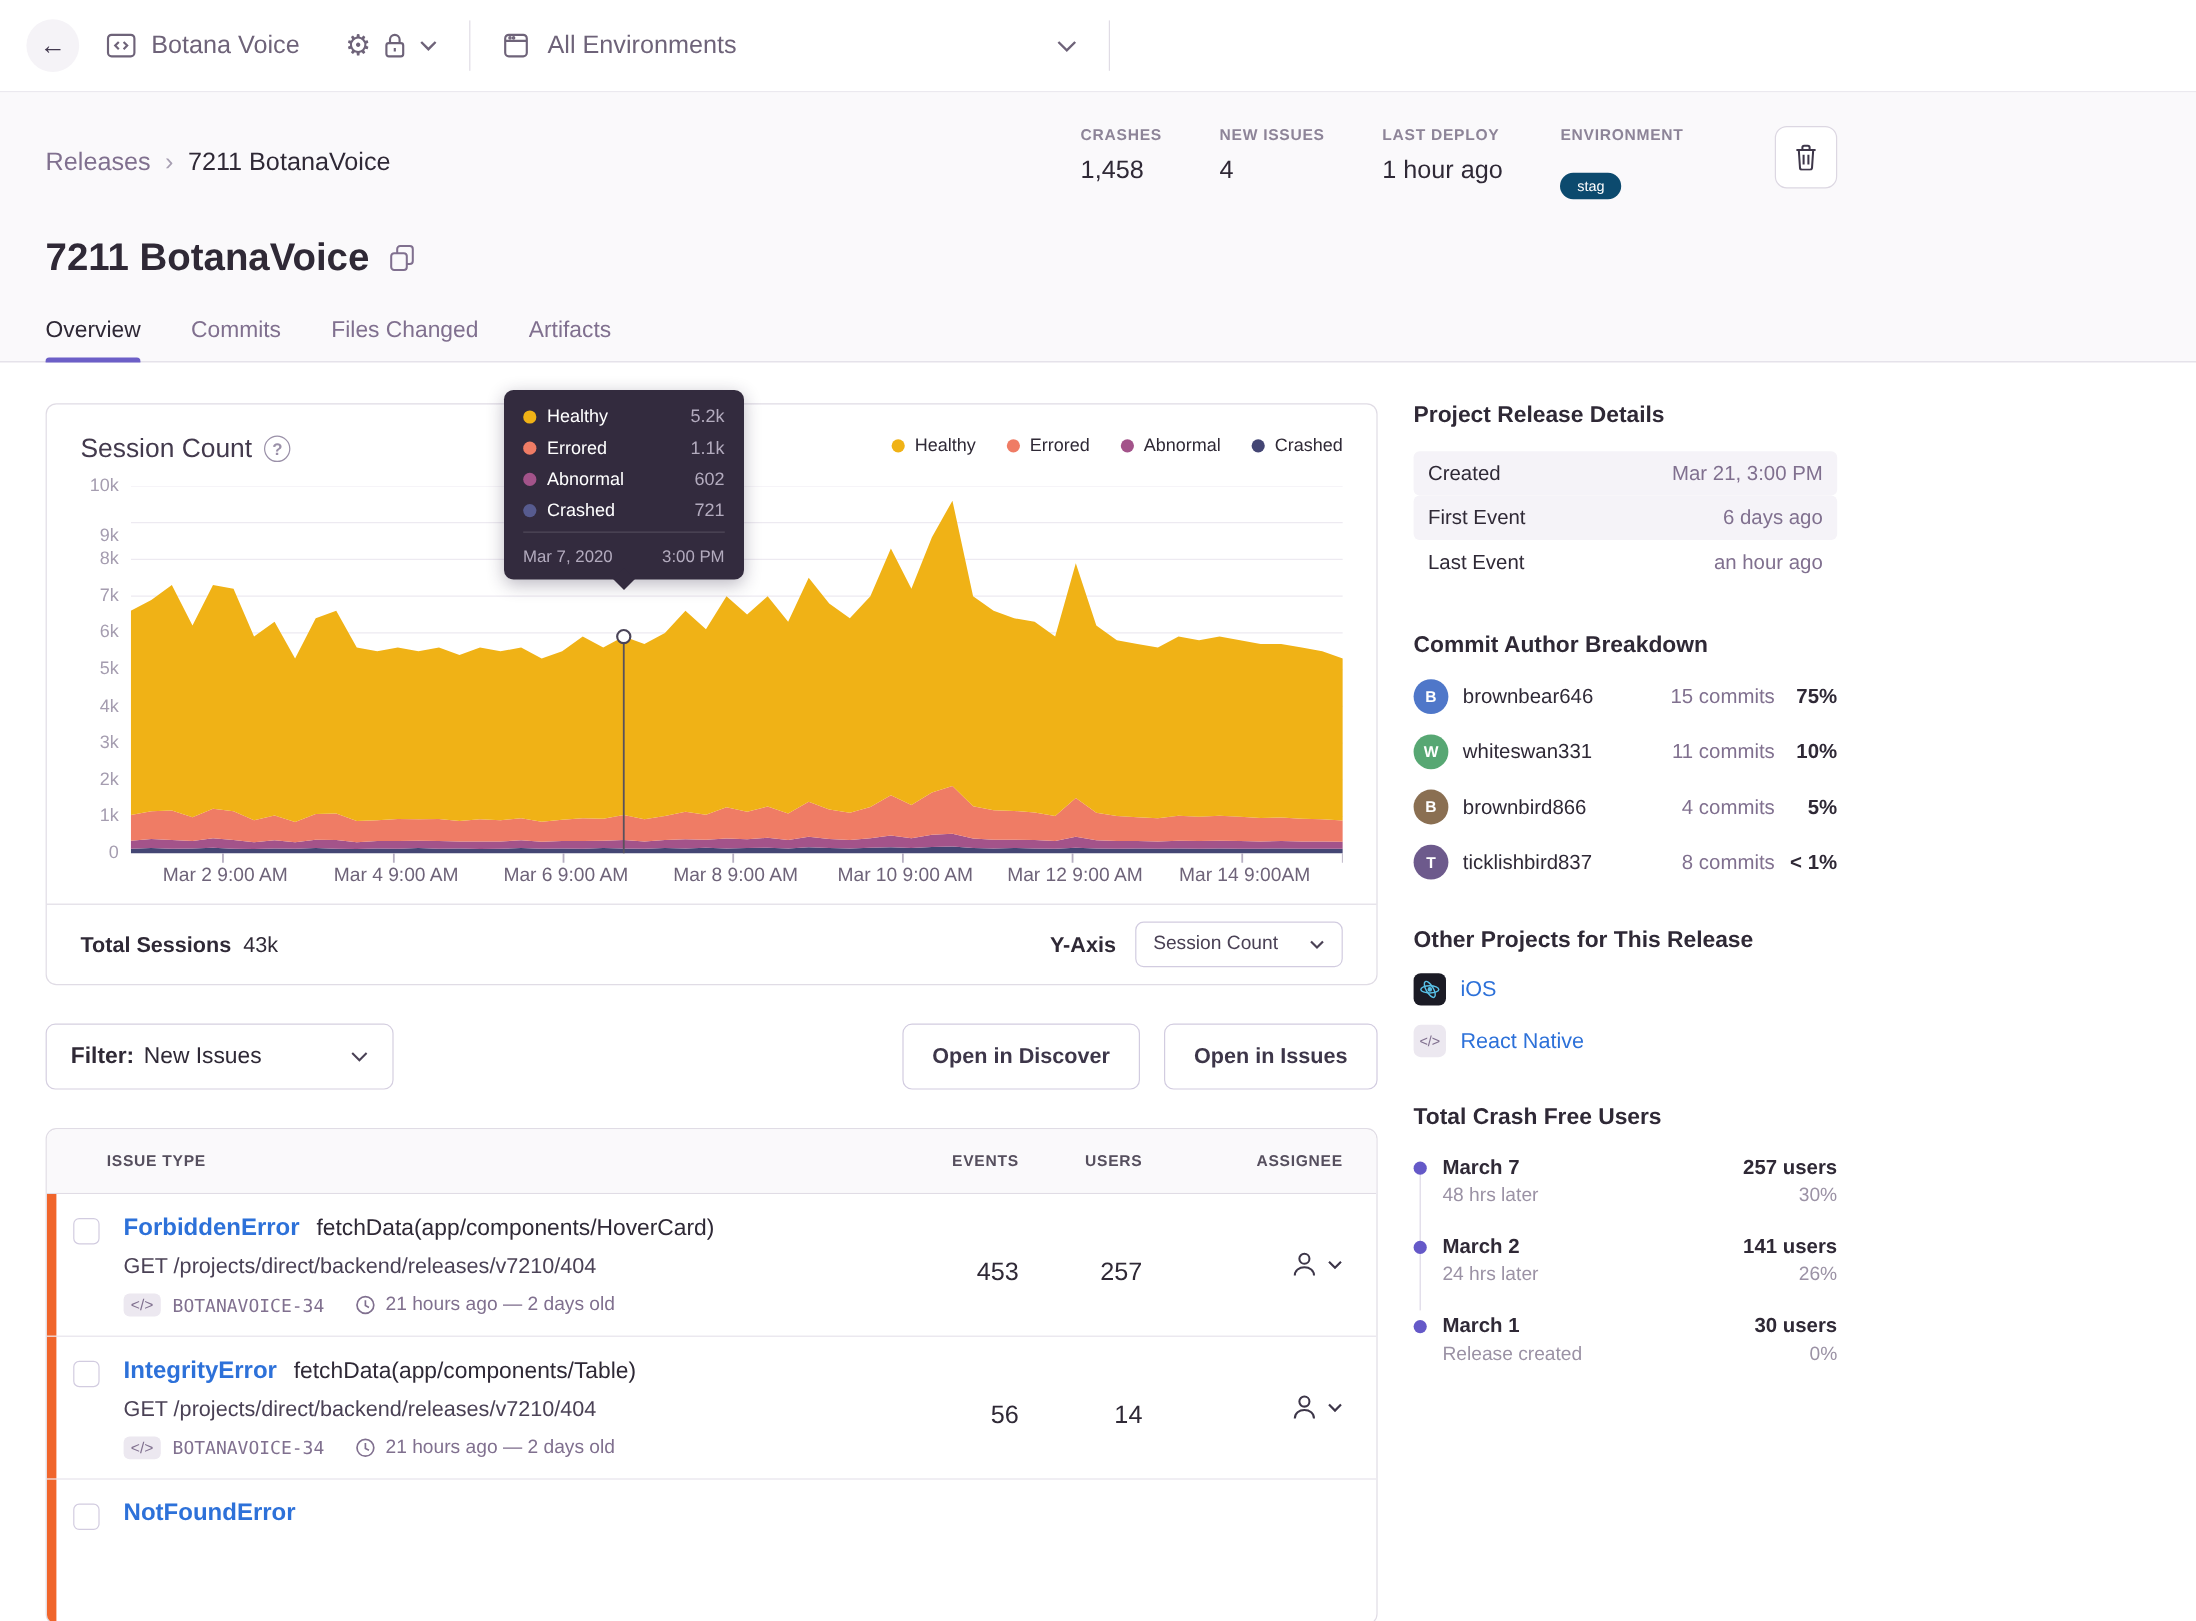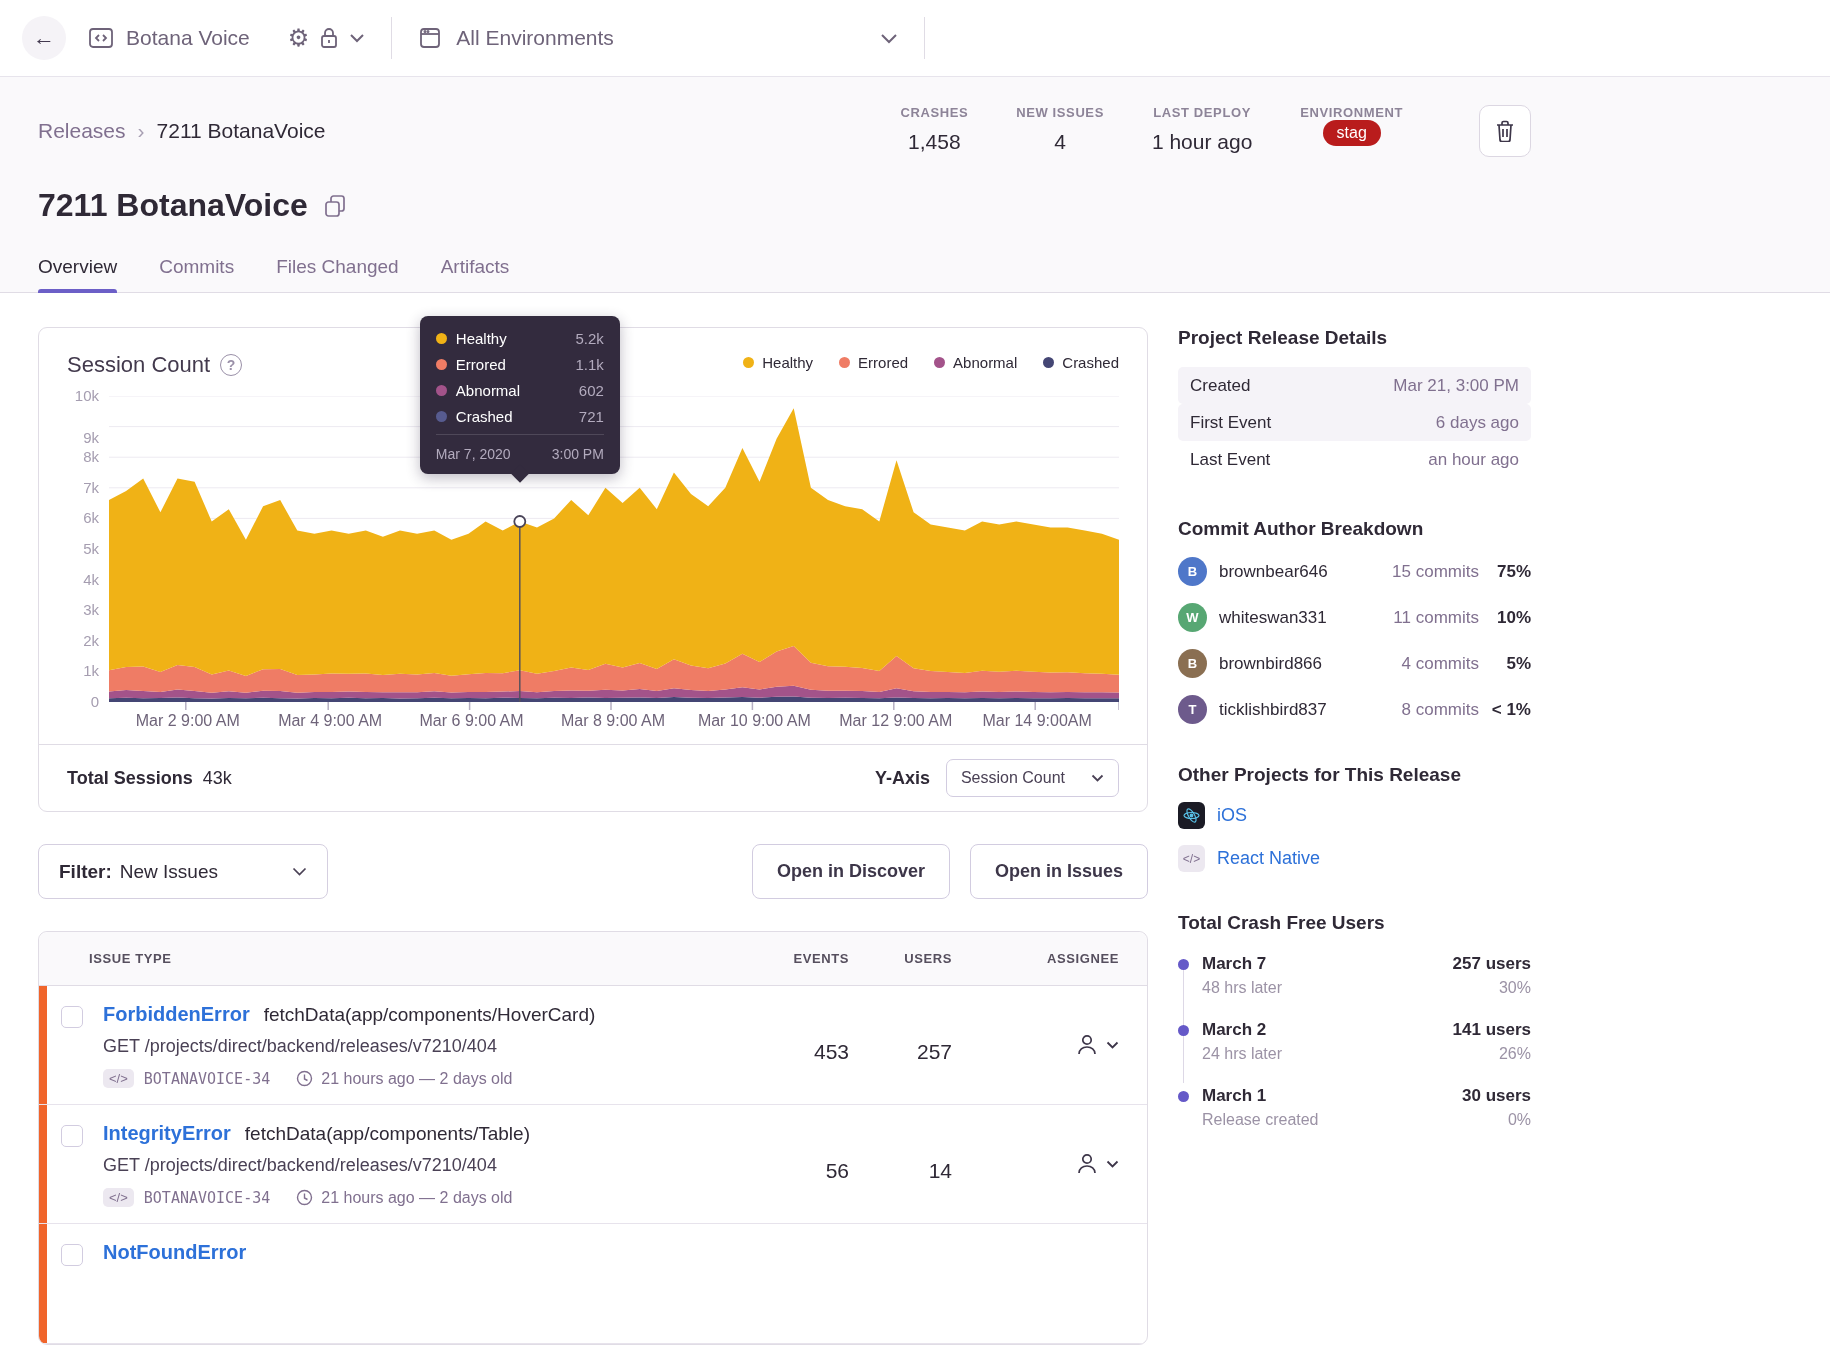--- a/index.html
+++ b/index.html
@@ -20,25 +20,25 @@
 
   
   .page-header { background:#faf9fb; border-bottom:1px solid #e0dce5; }
   .page-inner { width:1493px; margin-left:38px; }
   .crumb-row { display:flex; justify-content:space-between; padding-top:28px; }
   .breadcrumb { font-size:21px; display:flex; gap:12px; align-items:center; }
   .breadcrumb .link { color:#80708f; cursor:pointer; }
   .breadcrumb .sep { color:#a79fb2; }
   .breadcrumb .current { color:#2f2936; }
   .stats { display:flex; gap:48px; align-items:flex-start; }
-  .stat { text-align:center; }
+  .stat { text-align:left; }
   .stat .lbl { font-size:13px; font-weight:bold; letter-spacing:.6px; color:#8d8498; }
   .stat .val { font-size:21px; color:#2f2936; margin-top:10px; }
-  .pill { display:inline-block; background:#b91c1c; color:#fff; font-size:16px;
-    border-radius:14px; padding:4px 14px; margin-top:0; }
+  .pill { display:inline-block; background:#0c4a6e; color:#fff; font-size:12px;
+    border-radius:14px; padding:4px 14px; margin-top:24px; }
   .trash-btn { width:52px; height:52px; border:1px solid #dcd7e2; border-radius:10px; background:#fff;
     display:flex; align-items:center; justify-content:center; margin-left:28px; cursor:pointer; color:#3d3649; }
   .title-row { display:flex; align-items:center; gap:16px; margin-top:30px; }
   .page-title { font-size:32px; font-weight:600; color:#2f2936; }
   .copy-icon { color:#80708f; cursor:pointer; }
   .tabs { display:flex; gap:42px; margin-top:32px; }
   .tab { font-size:19px; color:#80708f; padding-bottom:14px; cursor:pointer; position:relative; }
   .tab.active { color:#2f2936; }
   .tab.active::after { content:""; position:absolute; left:0; right:0; bottom:-1px; height:4px;
     background:#6c5fc7; border-radius:3px 3px 0 0; }

